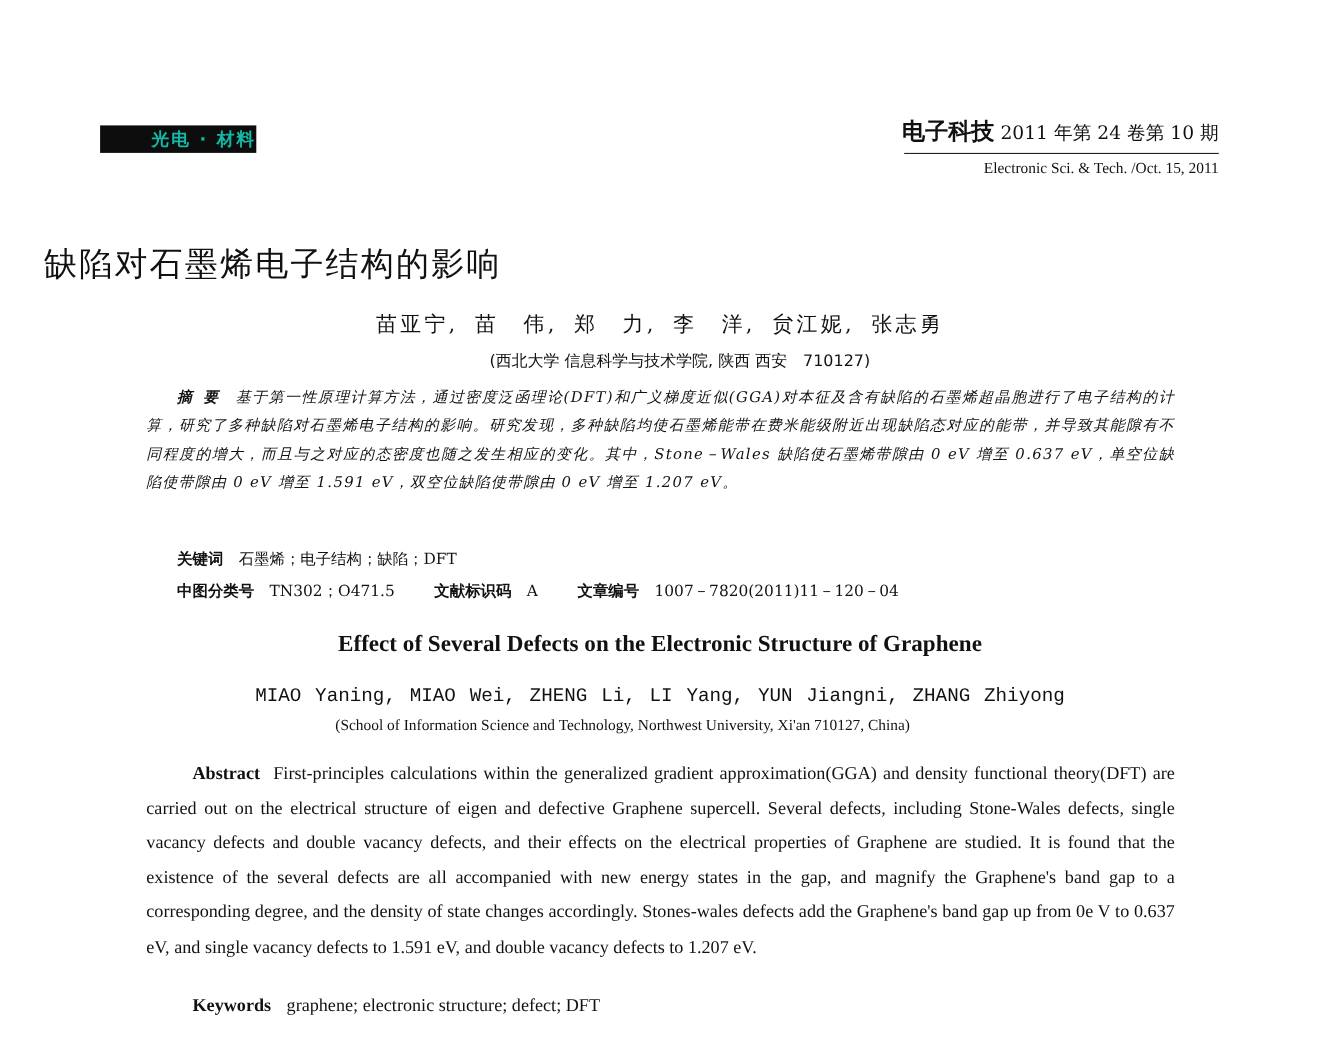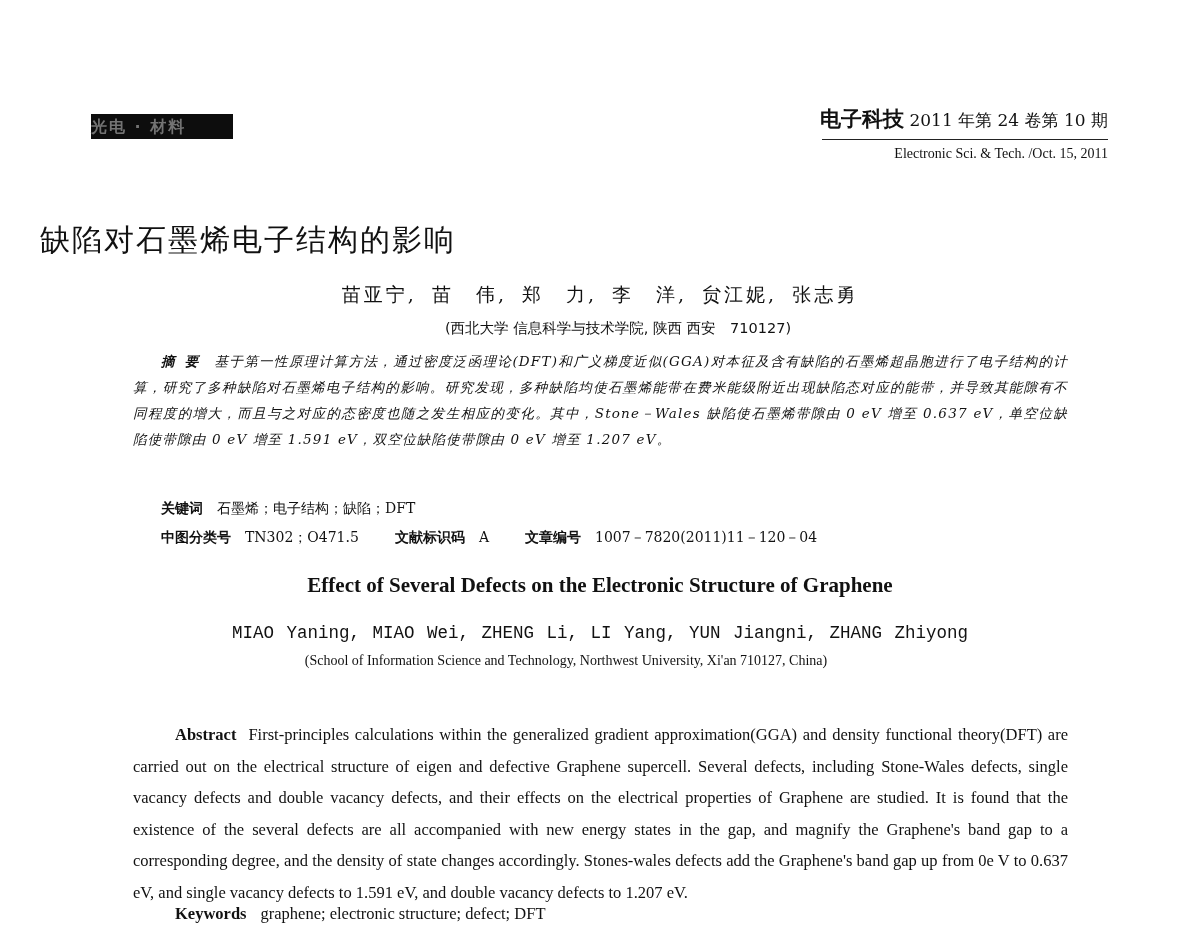--- a/index.html
+++ b/index.html
@@ -3,23 +3,23 @@
 <meta charset="utf-8">
 <style>
   html, body { margin: 0; padding: 0; background: #ffffff; }
   body {
     width: 1200px; height: 952px; position: relative; overflow: hidden;
     font-family: "DejaVu Serif", "Liberation Serif", serif; color: #111;
   }
   .abs { position: absolute; }
   .section-tag {
     left: 91px; top: 114px; width: 142px; height: 25px;
-    background: #0d0d0d; color: #737373; font-family: "DejaVu Sans", sans-serif;
+    background: #0d0d0d; color: #14b8a6; font-family: "DejaVu Sans", sans-serif;
     font-weight: bold; font-size: 16px; line-height: 25px; letter-spacing: 2px;
-    text-align: left; box-sizing: border-box;
+    text-align: right; box-sizing: border-box;
   }
   .journal-line1 {
     right: 92px; top: 105px; font-size: 17px; white-space: nowrap;
   }
   .journal-logo { font-weight: bold; font-family: "DejaVu Sans", sans-serif; font-size: 21px; }
   .journal-rule {
     left: 822px; top: 139px; width: 286px; height: 0; border-top: 1px solid #222;
   }
   .journal-line2 {
     right: 92px; top: 146px; font-size: 14px; white-space: nowrap;
@@ -53,21 +53,21 @@
   }
   .en-authors {
     left: 0; width: 1200px; top: 623px; text-align: center;
     font-family: Liberation Mono, monospace; font-size: 17.5px; word-spacing: 2px;
   }
   .en-affil {
     left: 0; width: 1132px; top: 653px; text-align: center;
     font-family: Liberation Serif, serif; font-size: 14px;
   }
   .en-abstract {
-    left: 133px; width: 935px; top: 719px; font-family: "Liberation Serif", serif;
+    left: 133px; width: 935px; top: 687px; font-family: "Liberation Serif", serif;
     font-size: 16.5px; line-height: 31.5px; text-align: justify; text-indent: 42px;
   }
   .en-abstract .lbl { font-weight: bold; margin-right: 12px; }
   .en-keywords {
     left: 175px; top: 904px; font-family: "Liberation Serif", serif; font-size: 16.5px;
   }
   .en-keywords .lbl { font-weight: bold; margin-right: 14px; }
 </style>
 </head>
 <body>

